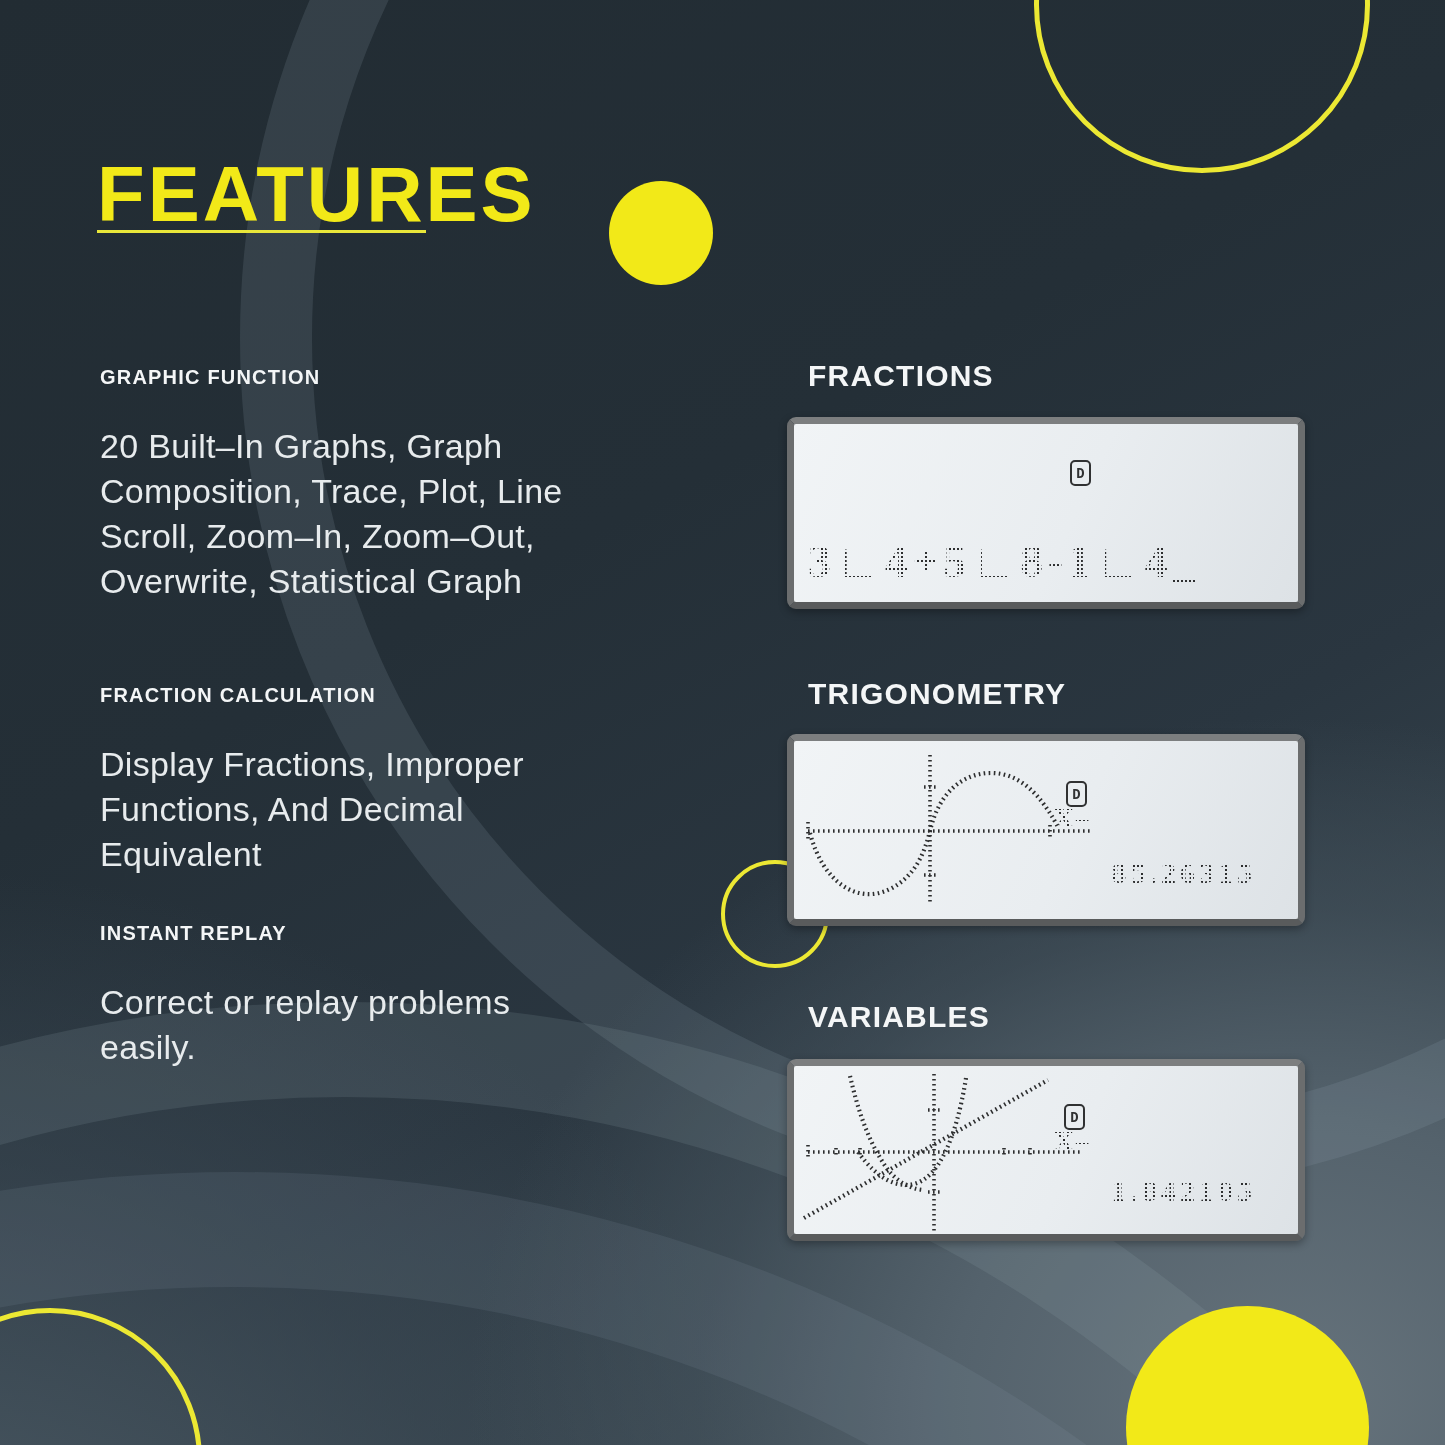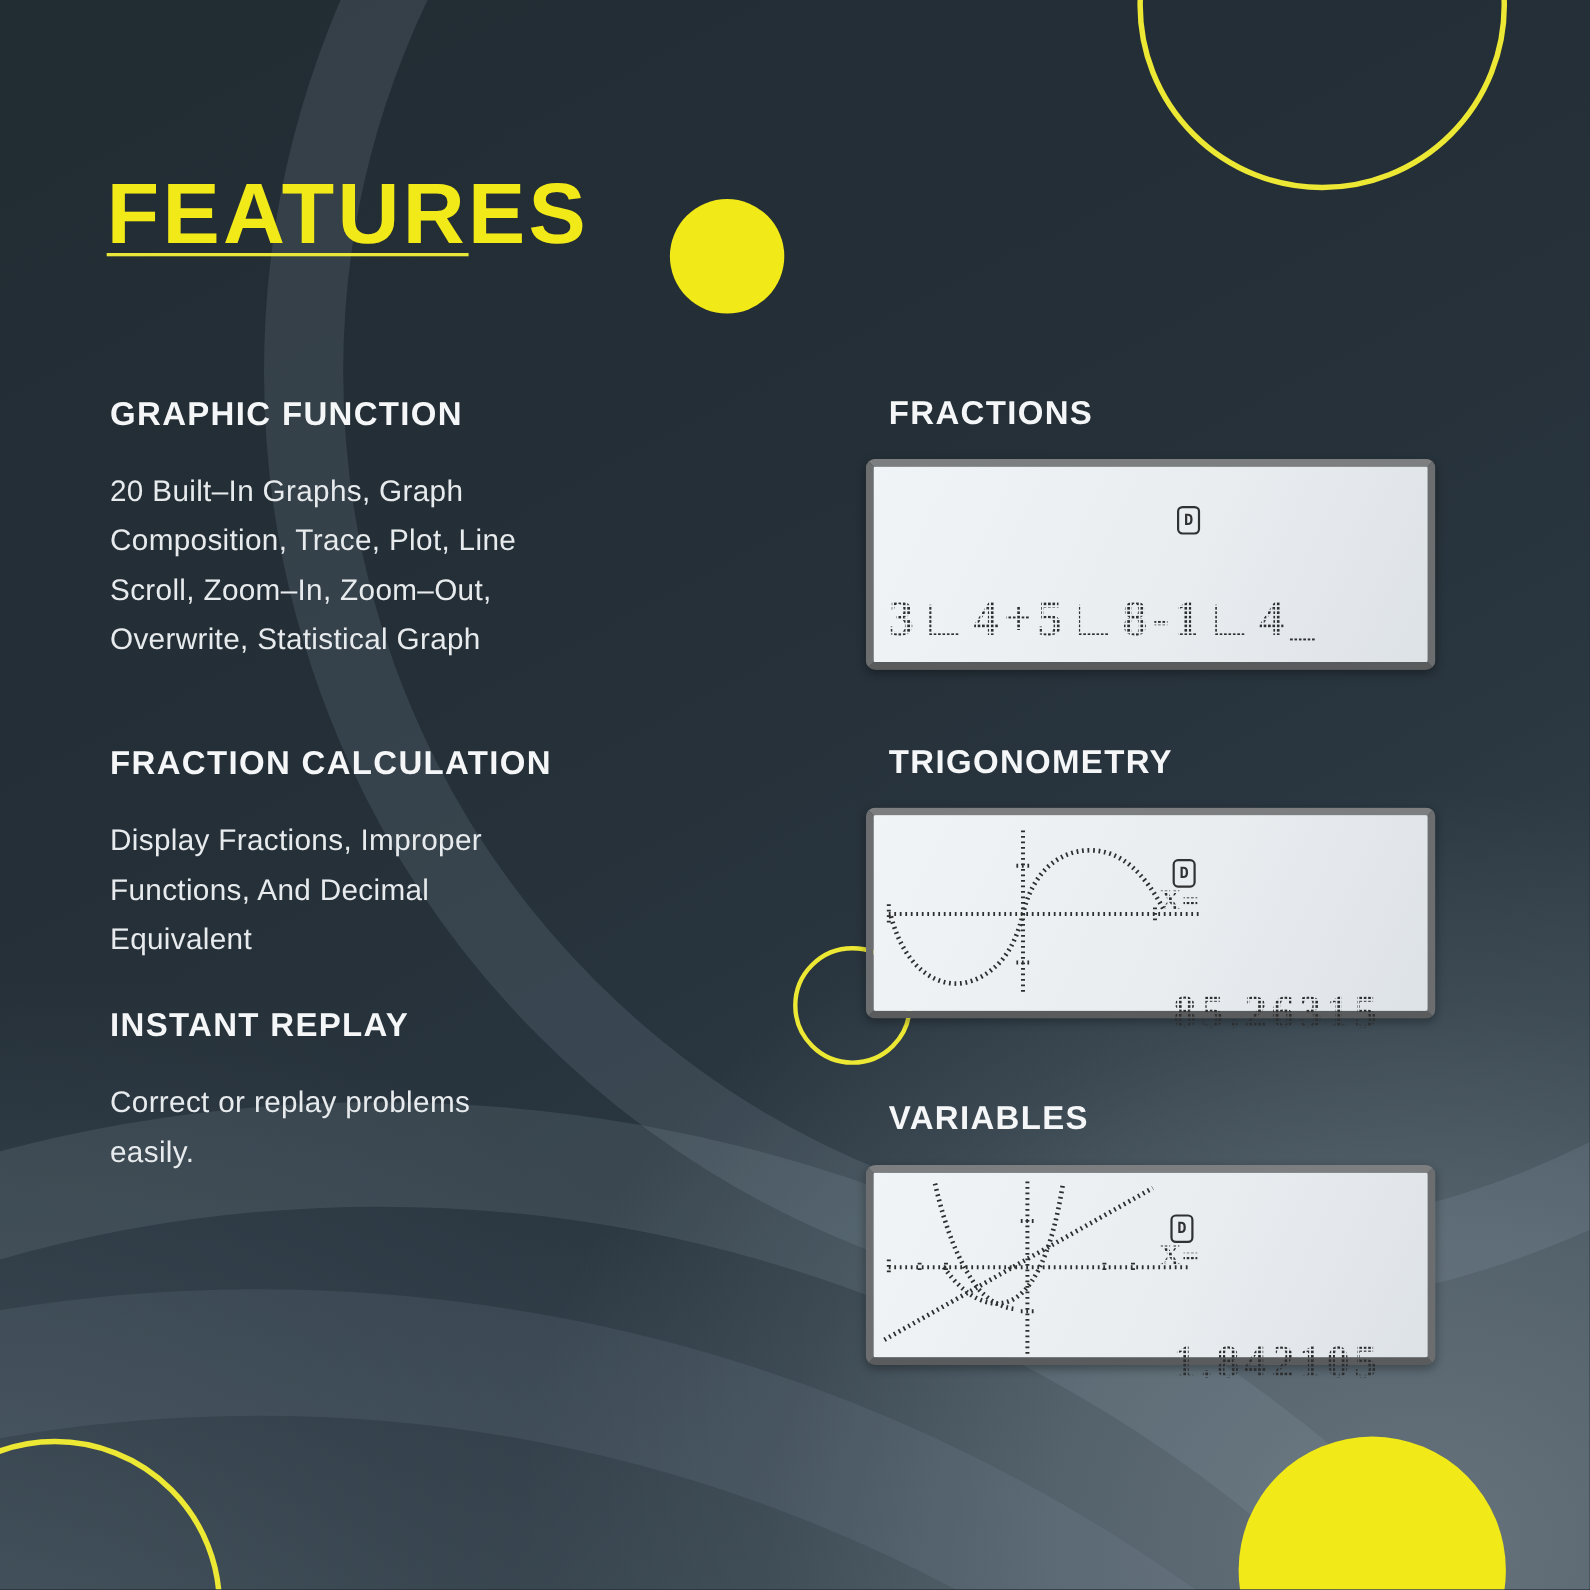--- a/index.html
+++ b/index.html
@@ -24,22 +24,22 @@
   .ydot-title{left:609px;top:181px;width:104px;height:104px;}
   .yring-tr{left:1034px;top:-163px;width:326px;height:326px;}
   .yring-mid{left:721px;top:860px;width:100px;height:100px;border-width:4px;z-index:1;}
   .yring-bl{left:-102px;top:1308px;width:294px;height:294px;}
   .ydot-br{left:1126px;top:1306px;width:243px;height:243px;}
   
   .title{position:absolute;left:97px;top:103px;font-size:78px;font-weight:bold;letter-spacing:3px;color:#f2e918;line-height:1;z-index:3;}
   .title-rule{position:absolute;left:97px;top:230px;width:329px;height:3px;background:#e9e73a;z-index:3;}
   
   .feat{position:absolute;left:100px;width:510px;z-index:3;}
-  .feat h2{margin:0;font-size:30px;font-weight:bold;letter-spacing:1.2px;color:#f4f6f7;line-height:32px;}
-  .feat p{margin:31px 0 0 0;font-size:27px;line-height:45px;color:#e7ebed;white-space:pre-line;letter-spacing:0.3px;}
+  .feat h2{margin:0;font-size:20px;font-weight:bold;letter-spacing:1.2px;color:#f4f6f7;line-height:32px;}
+  .feat p{margin:31px 0 0 0;font-size:34px;line-height:45px;color:#e7ebed;white-space:pre-line;letter-spacing:0.3px;}
   
   .demo-h{position:absolute;left:808px;margin:0;font-size:30px;font-weight:bold;letter-spacing:1.2px;color:#f4f6f7;line-height:32px;z-index:3;}
   .lcd{
     position:absolute;left:787px;width:504px;height:178px;z-index:2;
     border:7px solid #6b6d6e;border-top-color:#7c7e7f;border-bottom-color:#595b5c;
     border-radius:9px;
     background:linear-gradient(115deg,#f1f4f6 0%,#e9edf0 55%,#dde2e6 100%);
     box-shadow:0 3px 9px rgba(0,0,0,0.32);
   }
   .lcd-ink{
@@ -49,21 +49,21 @@
     mask-image:radial-gradient(circle,#000 1.15px,transparent 1.45px);
     mask-size:4px 4px;
   }
   .mode-box{
     position:absolute;width:17px;height:22px;border:2.5px solid #303132;border-radius:5px;
     display:flex;align-items:center;justify-content:center;
     font-family:"DejaVu Sans Mono",monospace;font-weight:bold;font-size:14px;color:#303132;
   }
   .expr{position:absolute;left:14px;bottom:14px;font-size:46px;letter-spacing:4.5px;white-space:nowrap;}
   .xlabel{position:absolute;left:260px;top:62px;font-size:27px;letter-spacing:1px;}
-  .value{position:absolute;right:42px;top:115px;font-size:42px;letter-spacing:4px;margin-top:41px;}
+  .value{position:absolute;right:42px;top:115px;font-size:30px;letter-spacing:4px;}
   .graph{position:absolute;left:4px;top:2px;}
   .graph path{fill:none;stroke:#2d2e2f;stroke-dasharray:1.6 3.4;}
   .graph .axis{stroke-width:3.6;}
   .graph .curve{stroke-width:4.2;}
 </style>
 </head>
 <body>
 
 <div class="poster">
 

